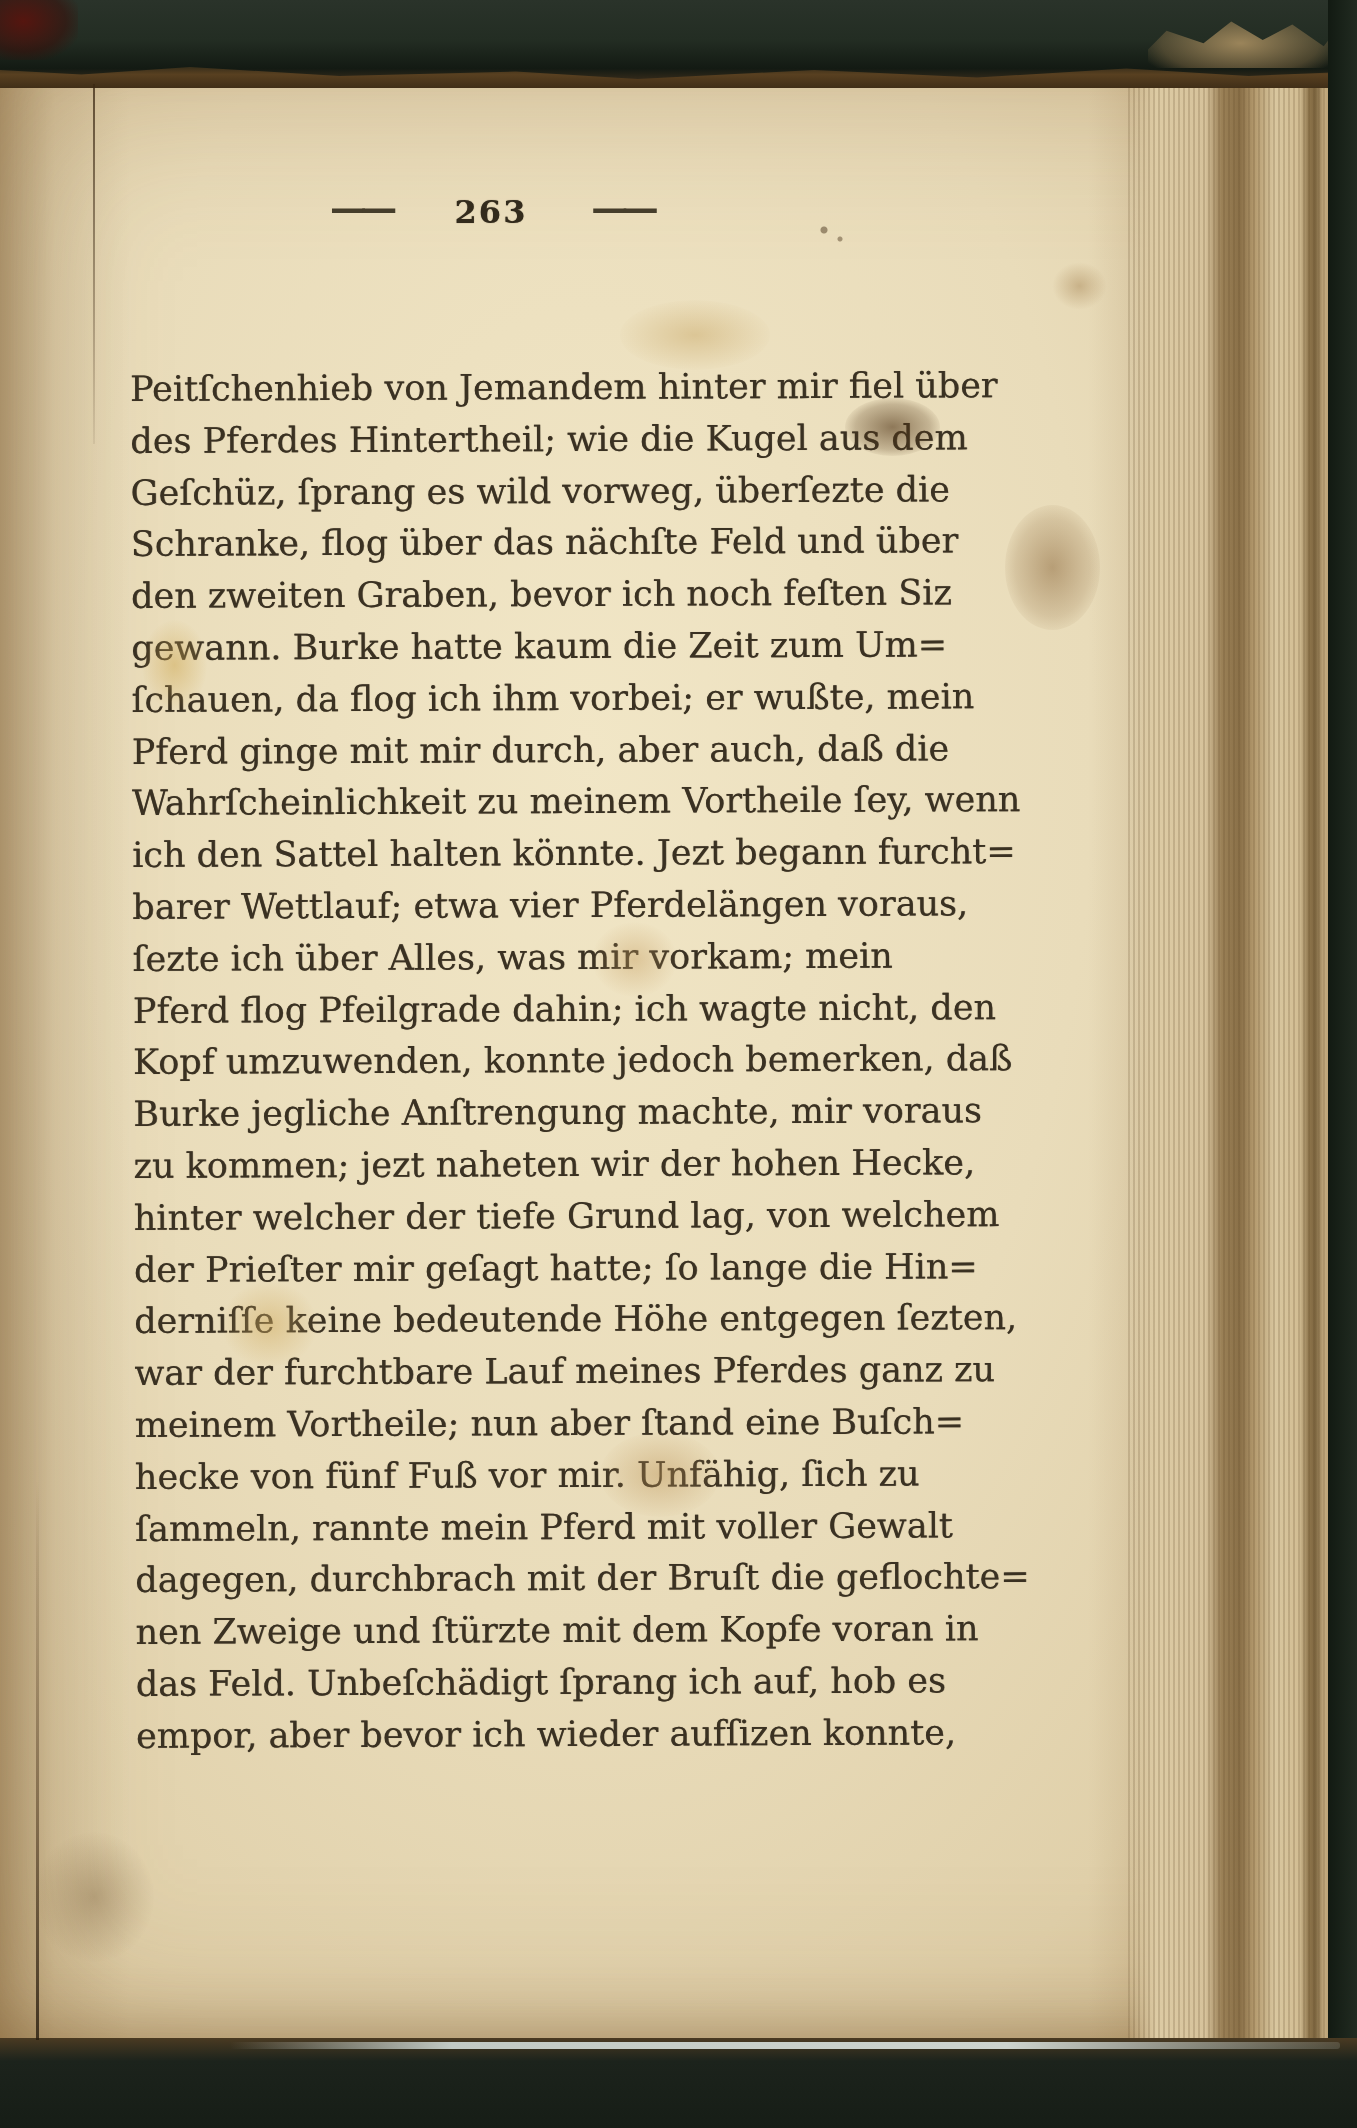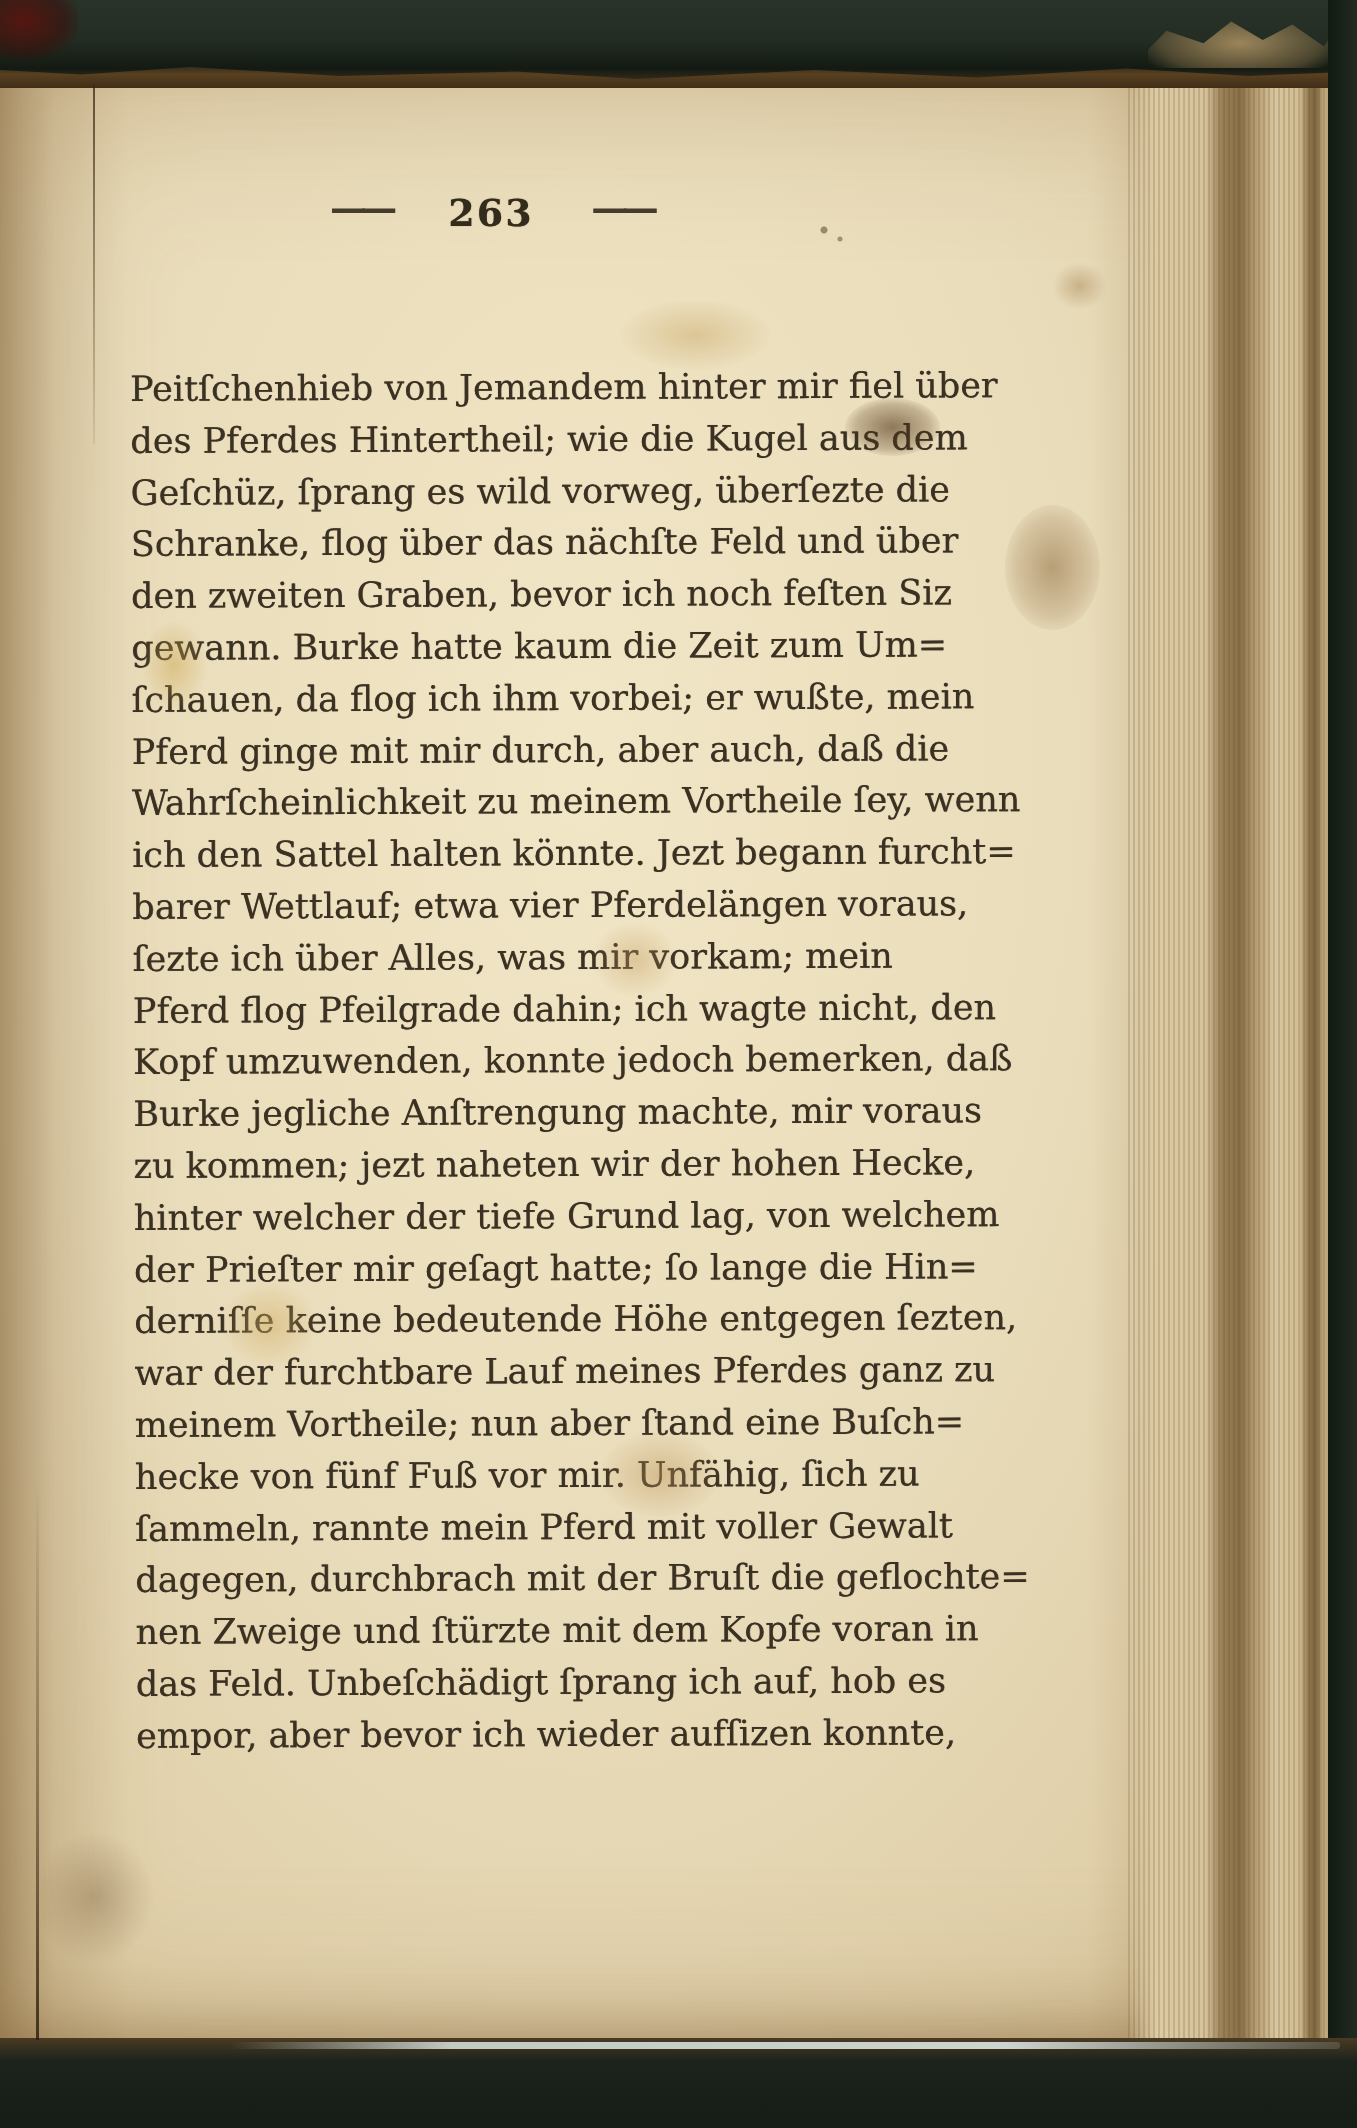--- a/index.html
+++ b/index.html
@@ -47,21 +47,21 @@
         #d6c29b 38%, #9a8056 46%, #8a7048 55%, #b49a6e 62%,
         #d9c79f 72%, #d2bd93 84%, #8c734a 89%, #7d6640 92%,
         #c3ab7f 96%, #b79f74 100%);}
   .fore-edge-soft{position:absolute;left:1088px;top:84px;width:70px;height:1958px;
     background:linear-gradient(90deg,rgba(150,115,70,0),rgba(150,115,70,.22));}
 
   
   .header{position:absolute;left:330px;top:186px;width:322px;height:52px;
     display:flex;justify-content:space-between;align-items:center;color:#38301f;}
   .rule{letter-spacing:-0.18em;font-size:37px;font-weight:700;transform:translateY(-4px);opacity:.92;}
-  .pagenum{font-size:38px;font-weight:700;letter-spacing:2px;color:#332b1c;
+  .pagenum{font-size:32px;font-weight:700;letter-spacing:2px;color:#332b1c;
     text-shadow:0 0 1px rgba(51,43,28,.6);}
 
   
   .text{position:absolute;left:133px;top:362px;width:890px;
     transform:rotate(-0.25deg);color:#3a3122;}
   .line{font-size:35px;line-height:51.8px;white-space:nowrap;
     text-align:justify;text-align-last:justify;
     text-shadow:0.4px 0 0 rgba(58,49,34,.55), 0 0 1px rgba(58,49,34,.25);}
   .line::after{content:"";display:inline-block;width:100%;}
 

